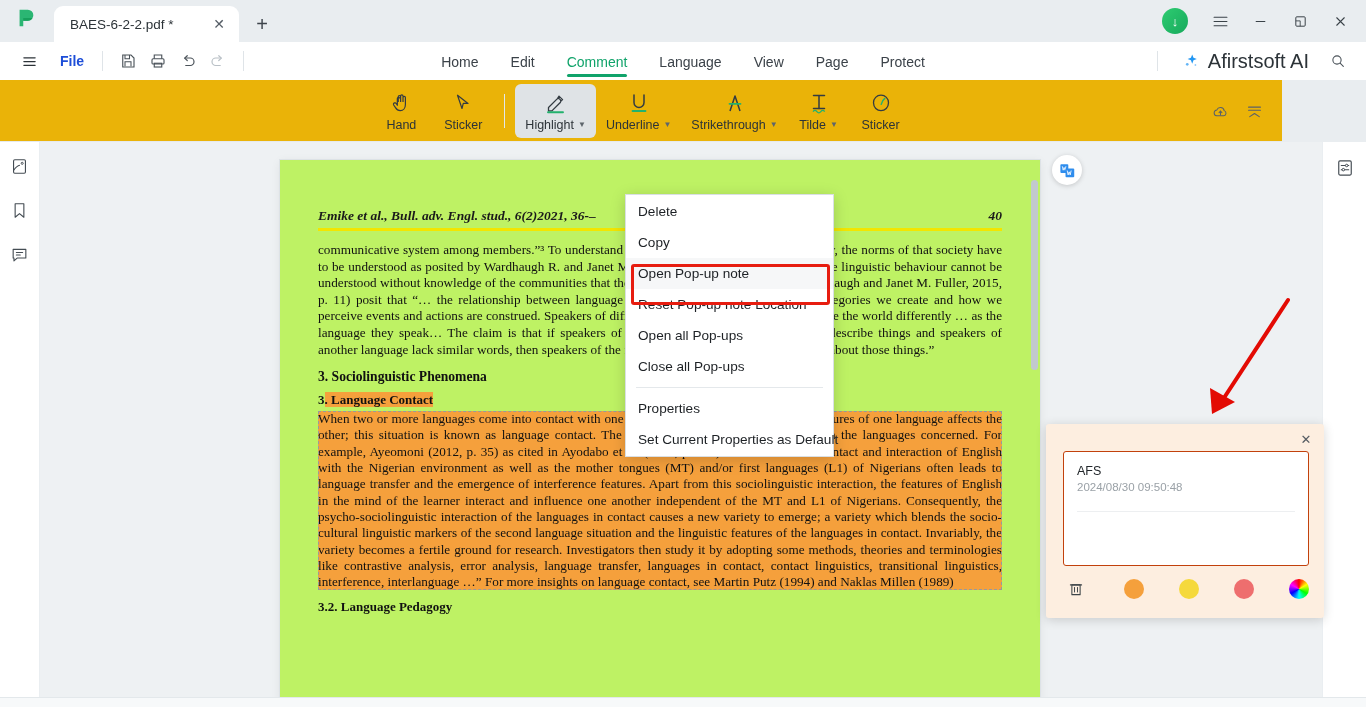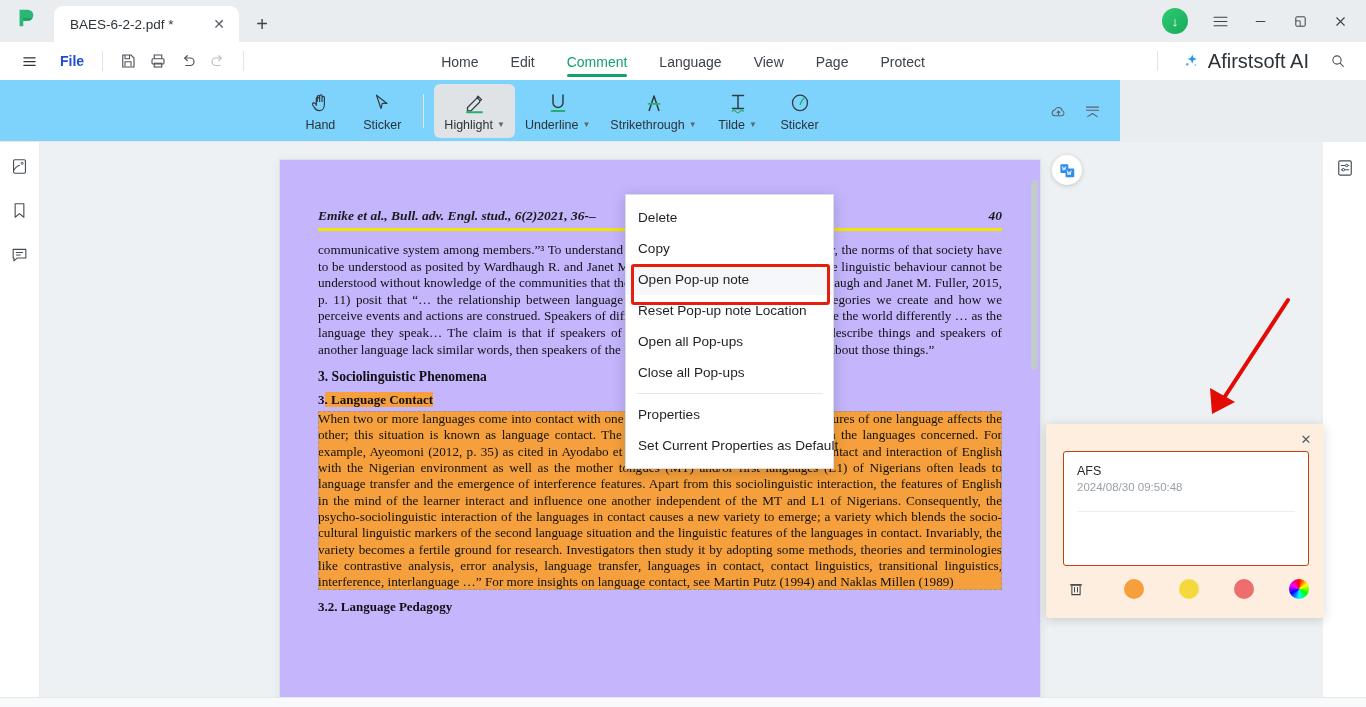--- a/index.html
+++ b/index.html
@@ -46,22 +46,22 @@
   .menu-tabs { position:absolute; left: 0; right:0; display:flex; justify-content:center; gap:0; }
   .mtab { font-size:14px; color:#3b4249; padding: 8px 16px 7px; cursor:pointer; position:relative; white-space:nowrap;}
   .mtab.active { color:#10a36a; }
   .mtab.active::after { content:""; position:absolute; left:16px; right:16px; bottom:0; height:2.5px; background:#10a36a; border-radius:2px;}
   .ai-area { margin-left:auto; display:flex; align-items:center; gap:9px; padding-right:14px; }
   .ai-btn { display:flex;align-items:center;gap:8px;cursor:pointer;padding:4px 6px;border-radius:5px;font-size:20px;color:#2c3338;}
   .icon-btn-sm{width:28px;height:28px;display:flex;align-items:center;justify-content:center;color:#4a5259;cursor:pointer;border-radius:5px;}
 
   
   .ribbon {
-    position:absolute; top:80px; left:0; width:1120px; height:62px;
-    background:#7dd3fc; display:flex; align-items:center; justify-content:center;
+    position:absolute; top:80px; left:0; width:1282px; height:62px;
+    background:#eab308; display:flex; align-items:center; justify-content:center;
     border-bottom:1px solid #e6eaed;
   }
   .ribbon-inner{display:flex;align-items:center;gap:0;}
   .tool {
     display:flex;flex-direction:column;align-items:center;justify-content:center;
     gap:2px; min-width:62px; height:54px; padding:3px 10px; border-radius:6px; cursor:pointer;
   }
   .tool.active{background:#dfe3e6;}
   .tool-ico{height:26px;display:flex;align-items:center;justify-content:center;color:#333b42;}
   .tool-lbl{font-size:12.5px;color:#2c3338;display:flex;align-items:center;gap:4px;white-space:nowrap;}
@@ -78,21 +78,21 @@
 
   
   .right-rail{position:absolute;top:142px;right:0;width:44px;height:565px;background:#ffffff;
               display:flex;flex-direction:column;align-items:center;padding-top:12px;gap:16px;
               border-left:1px solid #eaeef1;}
 
   
   .workspace{position:absolute;top:142px;left:40px;width:1282px;height:565px;background:#eef1f3;overflow:hidden;}
 
   
-  .page{position:absolute;left:240px;top:18px;width:760px;height:540px;background:#c4b5fd;
+  .page{position:absolute;left:240px;top:18px;width:760px;height:540px;background:#bef264;
         box-shadow:0 0 0 1px #dde2e6, 0 2px 10px rgba(0,0,0,.07);}
   .page-inner{padding:48px 38px 0 38px; position:relative;}
   .doc-header{display:flex;align-items:baseline;justify-content:space-between;
               font-family:"Liberation Serif", serif; font-style:italic; font-weight:bold;
               font-size:13.5px;color:#1a1a1a;}
   .doc-header .pg{font-size:13.5px;}
   .hrule{height:3px;background:#f3e500;margin-top:4px;margin-bottom:11px;}
   .doc-body{font-family:"Liberation Serif", serif;font-size:13.2px;line-height:16.6px;
             color:#111;text-align:justify;}
   .doc-body p{margin-bottom:11px;}
@@ -110,21 +110,21 @@
   
   .convert-fab{position:absolute;left:1012px;top:13px;width:30px;height:30px;border-radius:50%;
                background:#fff;box-shadow:0 1px 5px rgba(0,0,0,.18);display:flex;align-items:center;
                justify-content:center;cursor:pointer;}
 
   
   .red-arrow{position:absolute;left:1150px;top:150px;pointer-events:none;}
 
   
   .ctxmenu{position:absolute;left:625px;top:194px;width:209px;background:#ffffff;
-           border:1px solid #d9dfe4;box-shadow:0 3px 14px rgba(0,0,0,.17);padding:7px 0;z-index:40;}
+           border:1px solid #d9dfe4;box-shadow:0 3px 14px rgba(0,0,0,.17);padding:1px 0;z-index:40;}
   .ctxitem{font-size:13.6px;color:#1d2125;padding:8px 12px;cursor:pointer;white-space:nowrap;
            font-family:"Liberation Sans",sans-serif;}
   .ctxitem.highlighted{background:#f6f7f8;}
   .ctx-sep{height:1px;background:#e4e8eb;margin:5px 10px;}
   .ctx-focus-ring{position:absolute;left:631px;top:264px;width:199px;height:41px;
                   border:3px solid #e71d10;border-radius:3px;z-index:45;pointer-events:none;}
 
   
   .popnote{position:absolute;left:1046px;top:424px;width:278px;height:194px;background:#fdeee0;
            box-shadow:0 2px 11px rgba(0,0,0,.16);border-radius:3px;z-index:50;}

